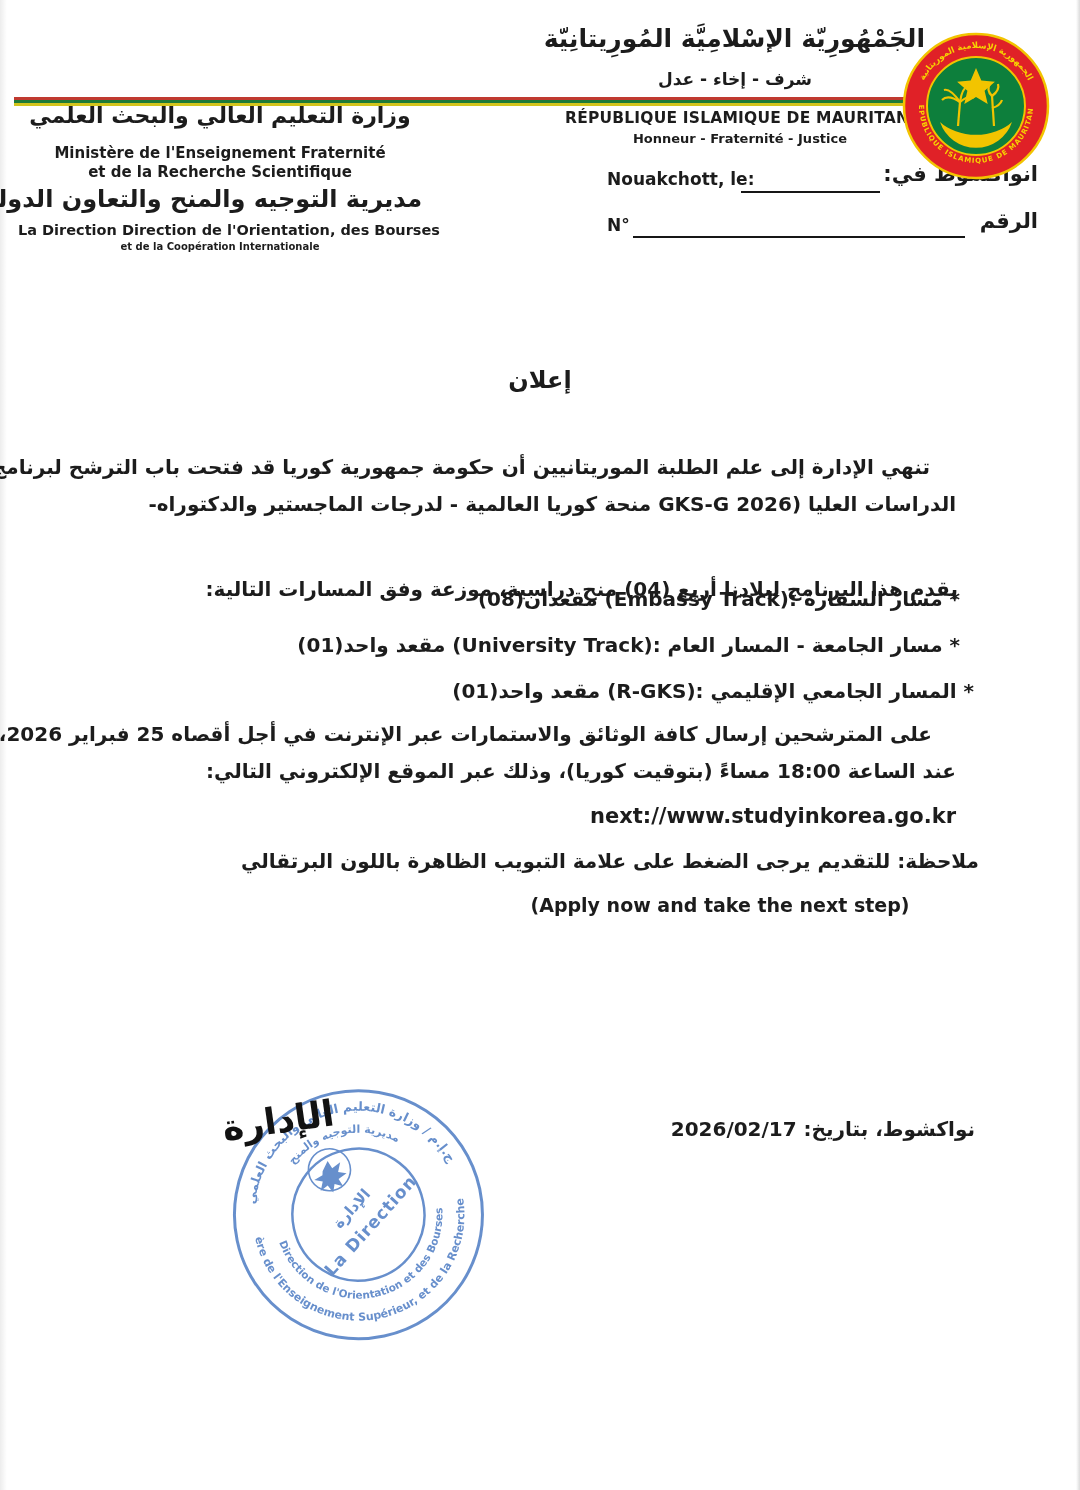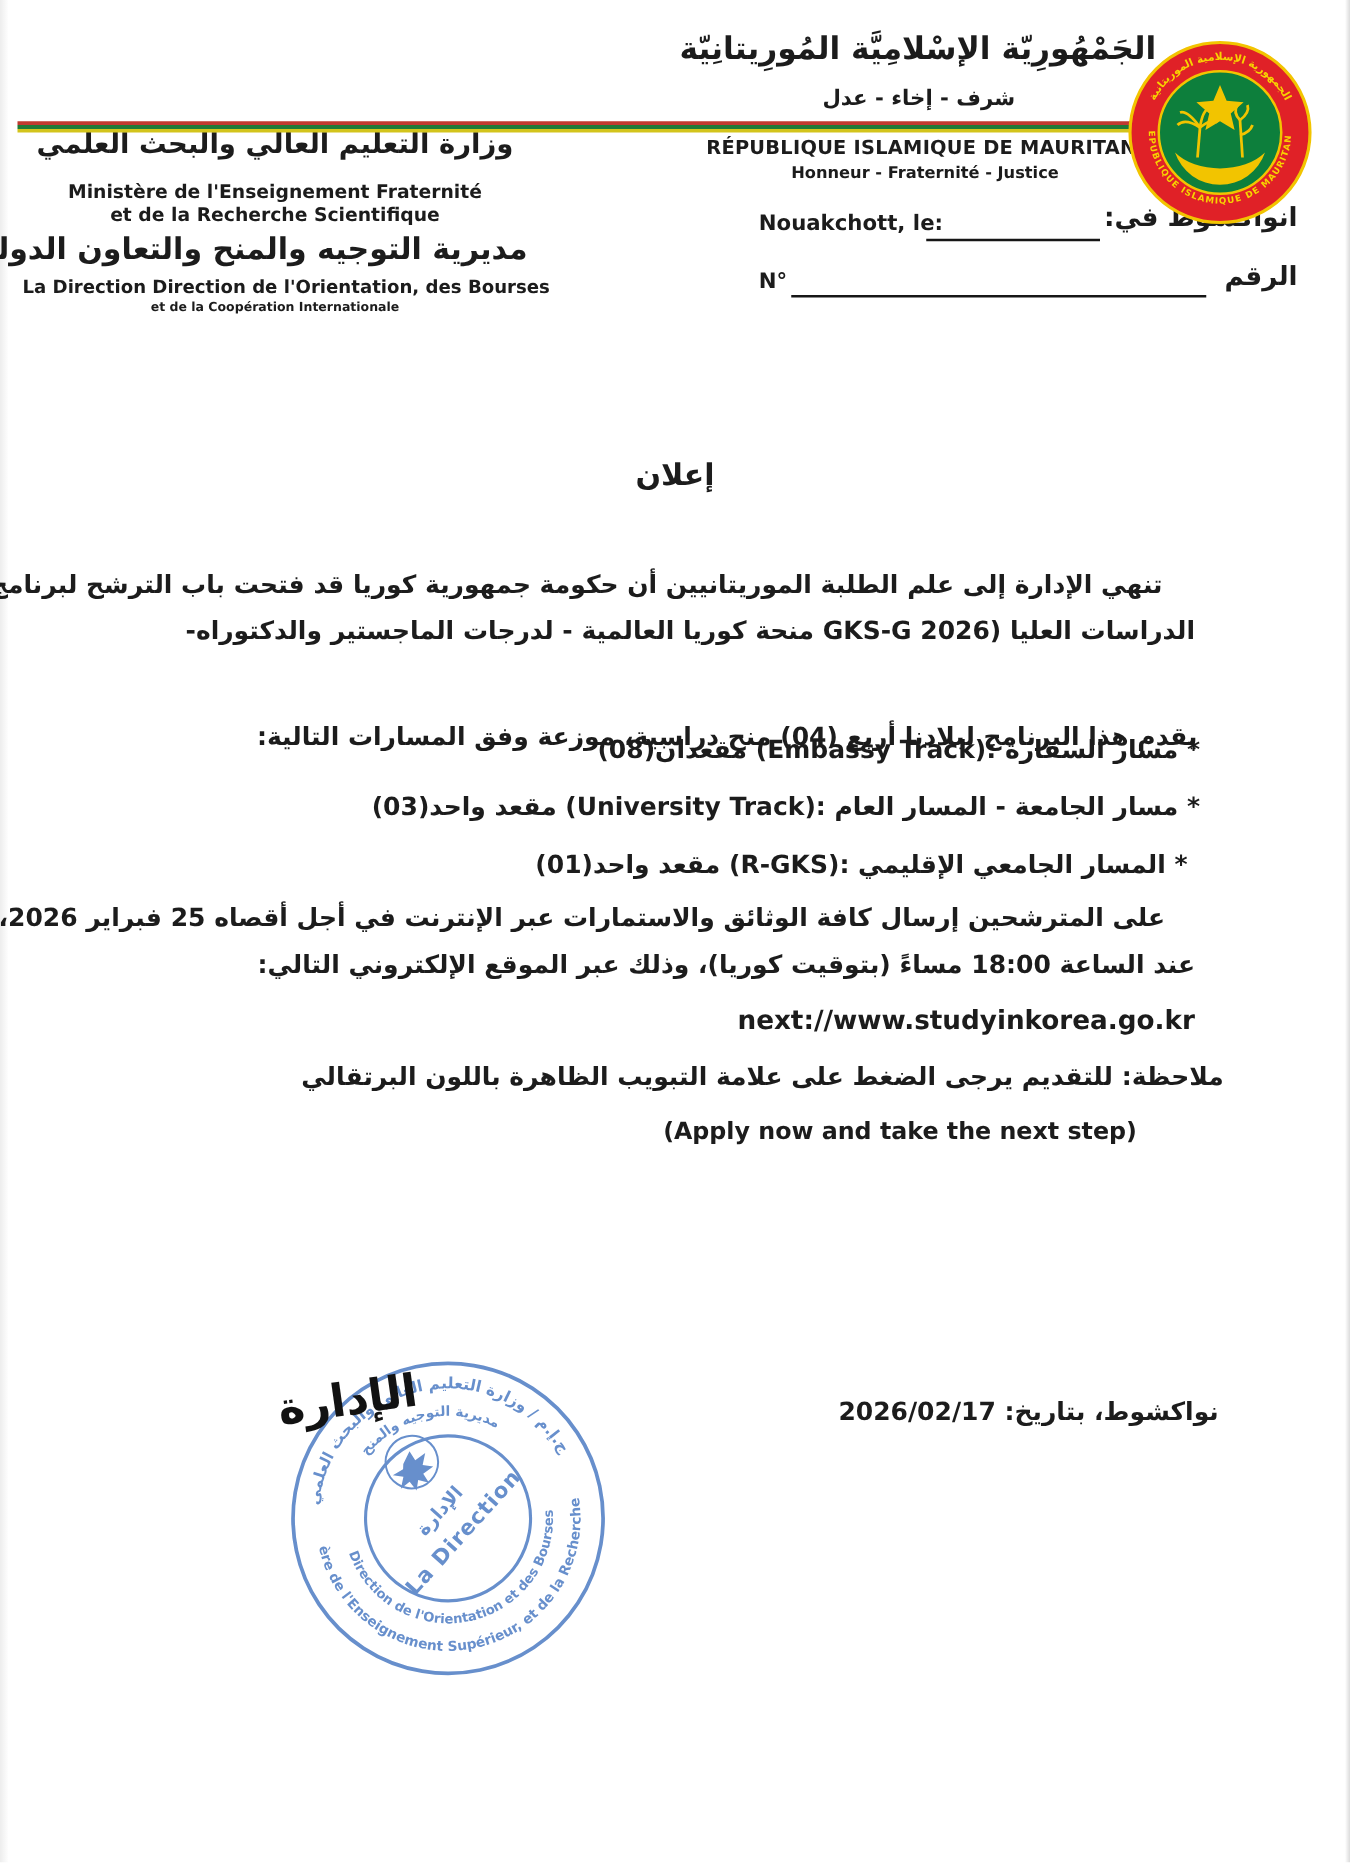--- a/index.html
+++ b/index.html
@@ -34,21 +34,21 @@
   .no-line{left:633px;top:216px;width:332px;height:20px;border-bottom:2px solid #161616;}
   .no-ar{right:42px;top:209px;font-size:21px;margin-left:10px;}
   
   .doc-title{left:0;top:366px;width:1080px;font-size:24px;}
   .body-line{font-size:20px;}
   .p1l1{right:150px;top:455px;}
   .p1l2{right:124px;top:492px;text-align:center;}
   .p2{right:122px;top:538px;margin-top:39px;}
   .t1{right:120px;top:587px;}
   .t2{right:120px;top:633px;}
-  .t3{right:130px;top:679px;}
+  .t3{right:106px;top:679px;}
   .d1{right:148px;top:722px;}
   .d2{right:124px;top:759px;}
   .url{right:124px;top:804px;font-size:21px;}
   .note{left:140px;top:849px;width:940px;}
   .apply{left:260px;top:894px;width:920px;font-size:19px;}
   .sign-date{right:105px;top:1117px;}
   
   .stamp-svg{left:212px;top:1072px;transform:rotate(-12deg);opacity:.92;}
   .stamp-overlay{left:222px;top:1100px;font-size:36px;color:#121212;
     transform:rotate(-8deg);letter-spacing:1px;}
@@ -118,21 +118,21 @@
 <div class="abs ar b no-ar">الرقم</div>
 
 <div class="abs ctr ar b doc-title">إعلان</div>
 
 <div class="abs ar b body-line p1l1">تنهي الإدارة إلى علم الطلبة الموريتانيين أن حكومة جمهورية كوريا قد فتحت باب الترشح لبرنامج منح</div>
 <div class="abs ar b body-line p1l2">الدراسات العليا (GKS-G 2026 منحة كوريا العالمية - لدرجات الماجستير والدكتوراه-</div>
 
 <div class="abs ar b body-line p2">يقدم هذا البرنامج لبلادنا أربع (04) منح دراسية، موزعة وفق المسارات التالية:</div>
 
 <div class="abs ar b body-line t1">* مسار السفارة :(Embassy Track) مقعدان(08)</div>
-<div class="abs ar b body-line t2">* مسار الجامعة - المسار العام :(University Track) مقعد واحد(03)</div>
+<div class="abs ar b body-line t2">* مسار الجامعة - المسار العام :(University Track) مقعد واحد(01)</div>
 <div class="abs ar b body-line t3">* المسار الجامعي الإقليمي :(R-GKS) مقعد واحد(01)</div>
 
 <div class="abs ar b body-line d1">على المترشحين إرسال كافة الوثائق والاستمارات عبر الإنترنت في أجل أقصاه 25 فبراير 2026،</div>
 <div class="abs ar b body-line d2">عند الساعة 18:00 مساءً (بتوقيت كوريا)، وذلك عبر الموقع الإلكتروني التالي:</div>
 
 <div class="abs ltr b url">next://www.studyinkorea.go.kr</div>
 
 <div class="abs ctr ar b body-line note">ملاحظة: للتقديم يرجى الضغط على علامة التبويب الظاهرة باللون البرتقالي</div>
 <div class="abs ctr ltr b apply">(Apply now and take the next step)</div>
 

